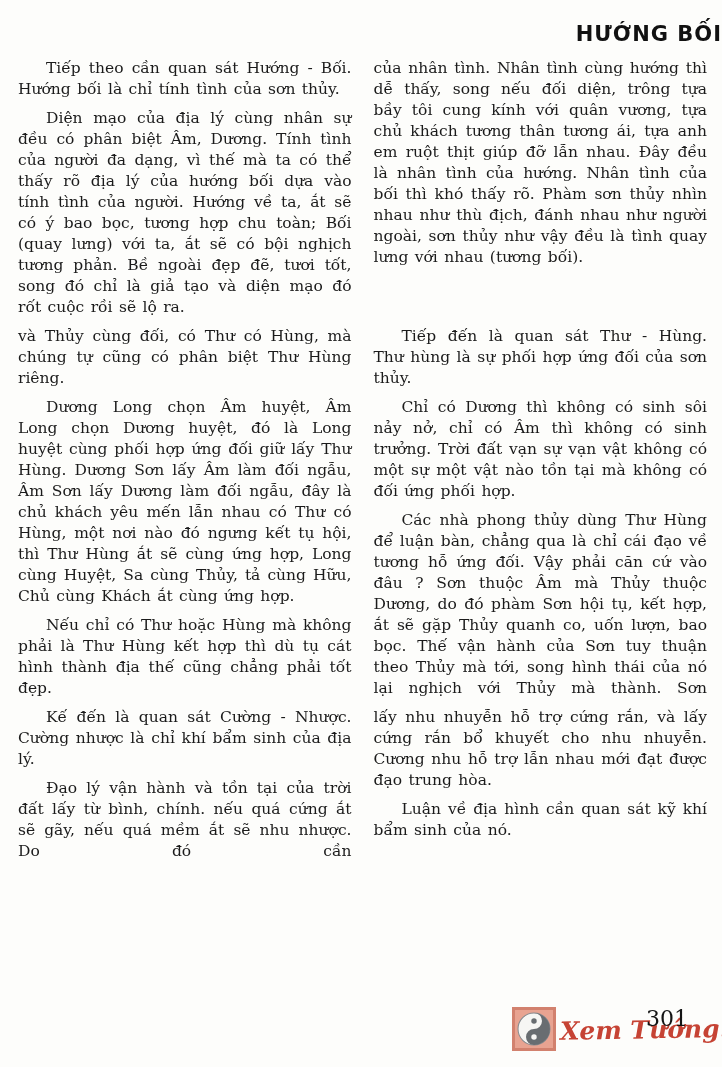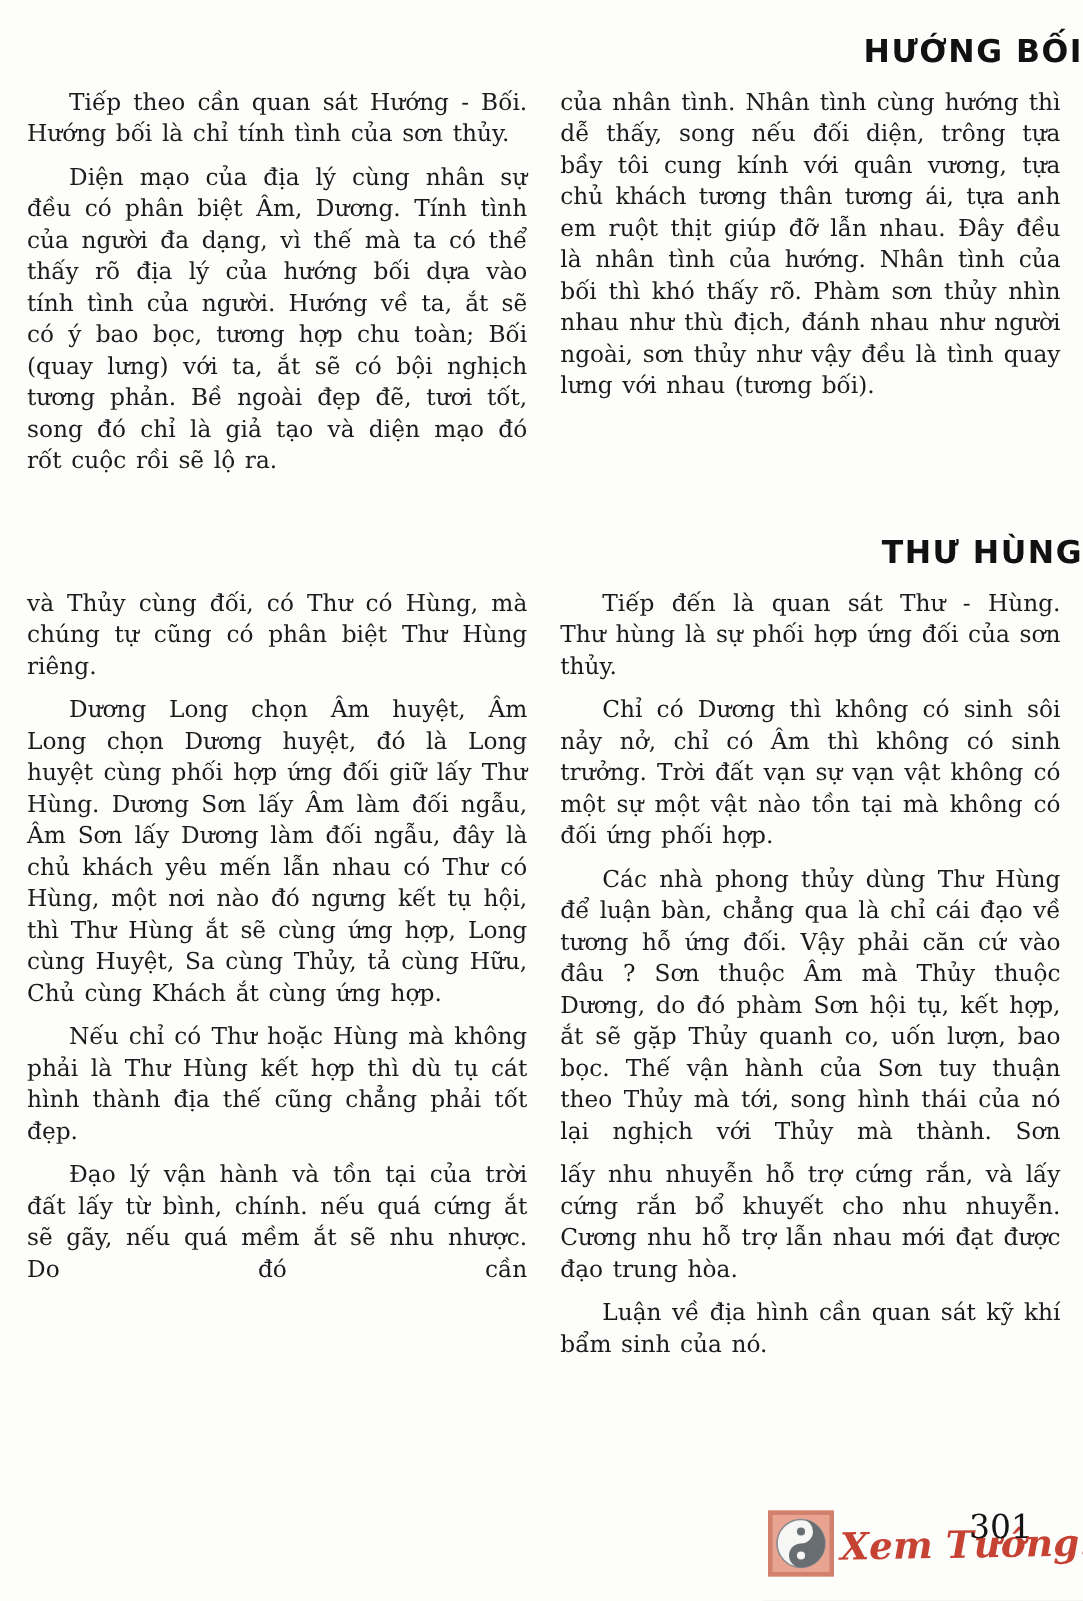--- a/index.html
+++ b/index.html
@@ -96,38 +96,38 @@
         <p>Tiếp theo cần quan sát Hướng - Bối. Hướng bối là chỉ tính tình của sơn thủy.</p>
         <p>Diện mạo của địa lý cùng nhân sự đều có phân biệt Âm, Dương. Tính tình của người đa dạng, vì thế mà ta có thể thấy rõ địa lý của hướng bối dựa vào tính tình của người. Hướng về ta, ắt sẽ có ý bao bọc, tương hợp chu toàn; Bối (quay lưng) với ta, ắt sẽ có bội nghịch tương phản. Bề ngoài đẹp đẽ, tươi tốt, song đó chỉ là giả tạo và diện mạo đó rốt cuộc rồi sẽ lộ ra.</p>
       </div>
       <div class="col">
         <p class="cont">của nhân tình. Nhân tình cùng hướng thì dễ thấy, song nếu đối diện, trông tựa bầy tôi cung kính với quân vương, tựa chủ khách tương thân tương ái, tựa anh em ruột thịt giúp đỡ lẫn nhau. Đây đều là nhân tình của hướng. Nhân tình của bối thì khó thấy rõ. Phàm sơn thủy nhìn nhau như thù địch, đánh nhau như người ngoài, sơn thủy như vậy đều là tình quay lưng với nhau (tương bối).</p>
       </div>
     </div>
   </div>
 
   <div class="section">
-    <h1 class="section-title">THƯ HÙNG</h1>
     <div class="cols">
       <div class="col">
         <p class="cont">và Thủy cùng đối, có Thư có Hùng, mà chúng tự cũng có phân biệt Thư Hùng riêng.</p>
         <p>Dương Long chọn Âm huyệt, Âm Long chọn Dương huyệt, đó là Long huyệt cùng phối hợp ứng đối giữ lấy Thư Hùng. Dương Sơn lấy Âm làm đối ngẫu, Âm Sơn lấy Dương làm đối ngẫu, đây là chủ khách yêu mến lẫn nhau có Thư có Hùng, một nơi nào đó ngưng kết tụ hội, thì Thư Hùng ắt sẽ cùng ứng hợp, Long cùng Huyệt, Sa cùng Thủy, tả cùng Hữu, Chủ cùng Khách ắt cùng ứng hợp.</p>
         <p>Nếu chỉ có Thư hoặc Hùng mà không phải là Thư Hùng kết hợp thì dù tụ cát hình thành địa thế cũng chẳng phải tốt đẹp.</p>
       </div>
       <div class="col">
         <p>Tiếp đến là quan sát Thư - Hùng. Thư hùng là sự phối hợp ứng đối của sơn thủy.</p>
         <p>Chỉ có Dương thì không có sinh sôi nảy nở, chỉ có Âm thì không có sinh trưởng. Trời đất vạn sự vạn vật không có một sự một vật nào tồn tại mà không có đối ứng phối hợp.</p>
         <p class="runon">Các nhà phong thủy dùng Thư Hùng để luận bàn, chẳng qua là chỉ cái đạo về tương hỗ ứng đối. Vậy phải căn cứ vào đâu ? Sơn thuộc Âm mà Thủy thuộc Dương, do đó phàm Sơn hội tụ, kết hợp, ắt sẽ gặp Thủy quanh co, uốn lượn, bao bọc. Thế vận hành của Sơn tuy thuận theo Thủy mà tới, song hình thái của nó lại nghịch với Thủy mà thành. Sơn</p>
       </div>
     </div>
   </div>
 
   <div class="section">
     <div class="cols">
       <div class="col">
+        <p>Kế đến là quan sát Cường - Nhược. Cường nhược là chỉ khí bẩm sinh của địa lý.</p>
         <p class="runon">Đạo lý vận hành và tồn tại của trời đất lấy từ bình, chính. nếu quá cứng ắt sẽ gãy, nếu quá mềm ắt sẽ nhu nhược. Do đó cần</p>
       </div>
       <div class="col">
         <p class="cont">lấy nhu nhuyễn hỗ trợ cứng rắn, và lấy cứng rắn bổ khuyết cho nhu nhuyễn. Cương nhu hỗ trợ lẫn nhau mới đạt được đạo trung hòa.</p>
         <p>Luận về địa hình cần quan sát kỹ khí bẩm sinh của nó.</p>
       </div>
     </div>
   </div>
 
   <div class="footer">

